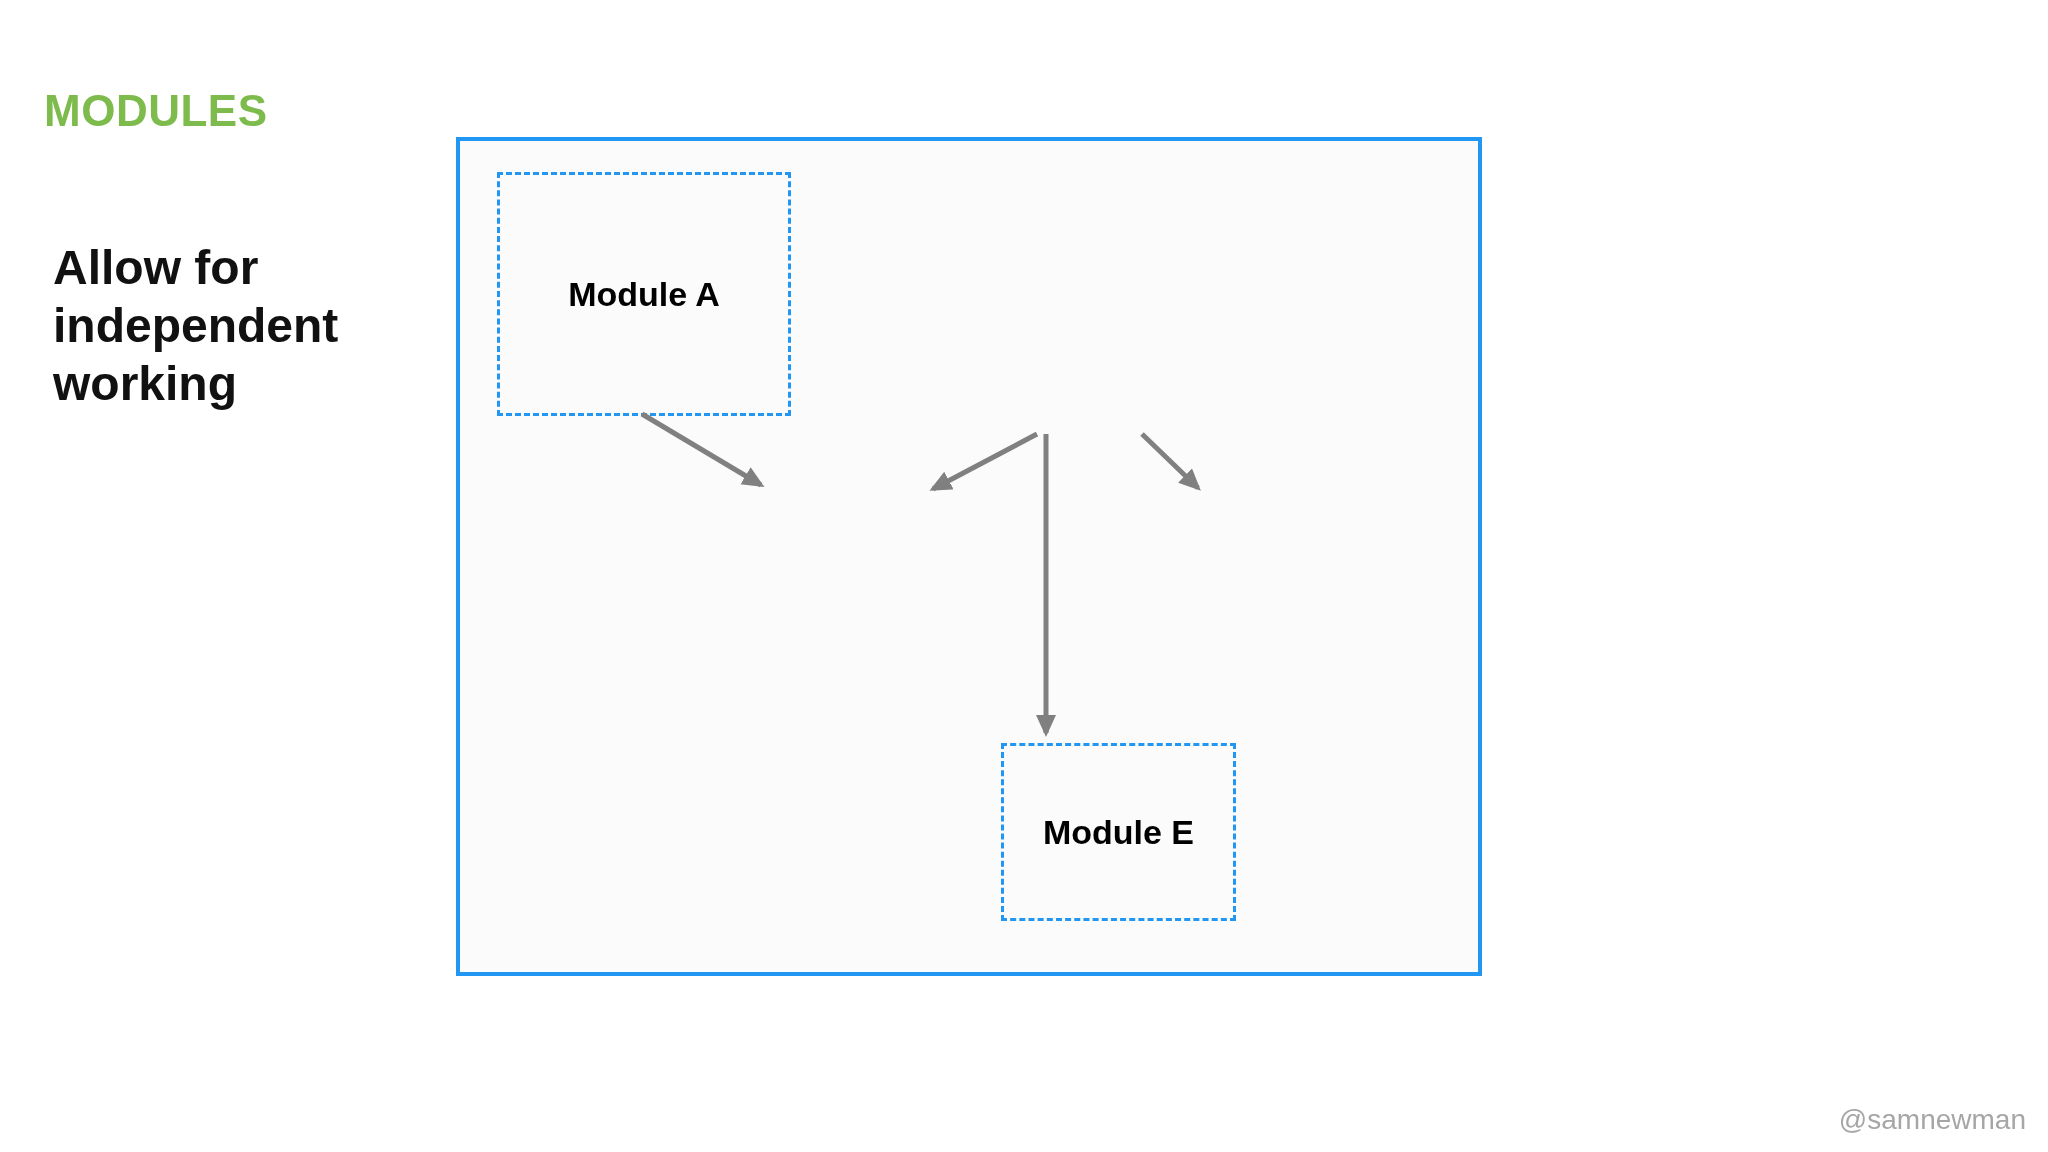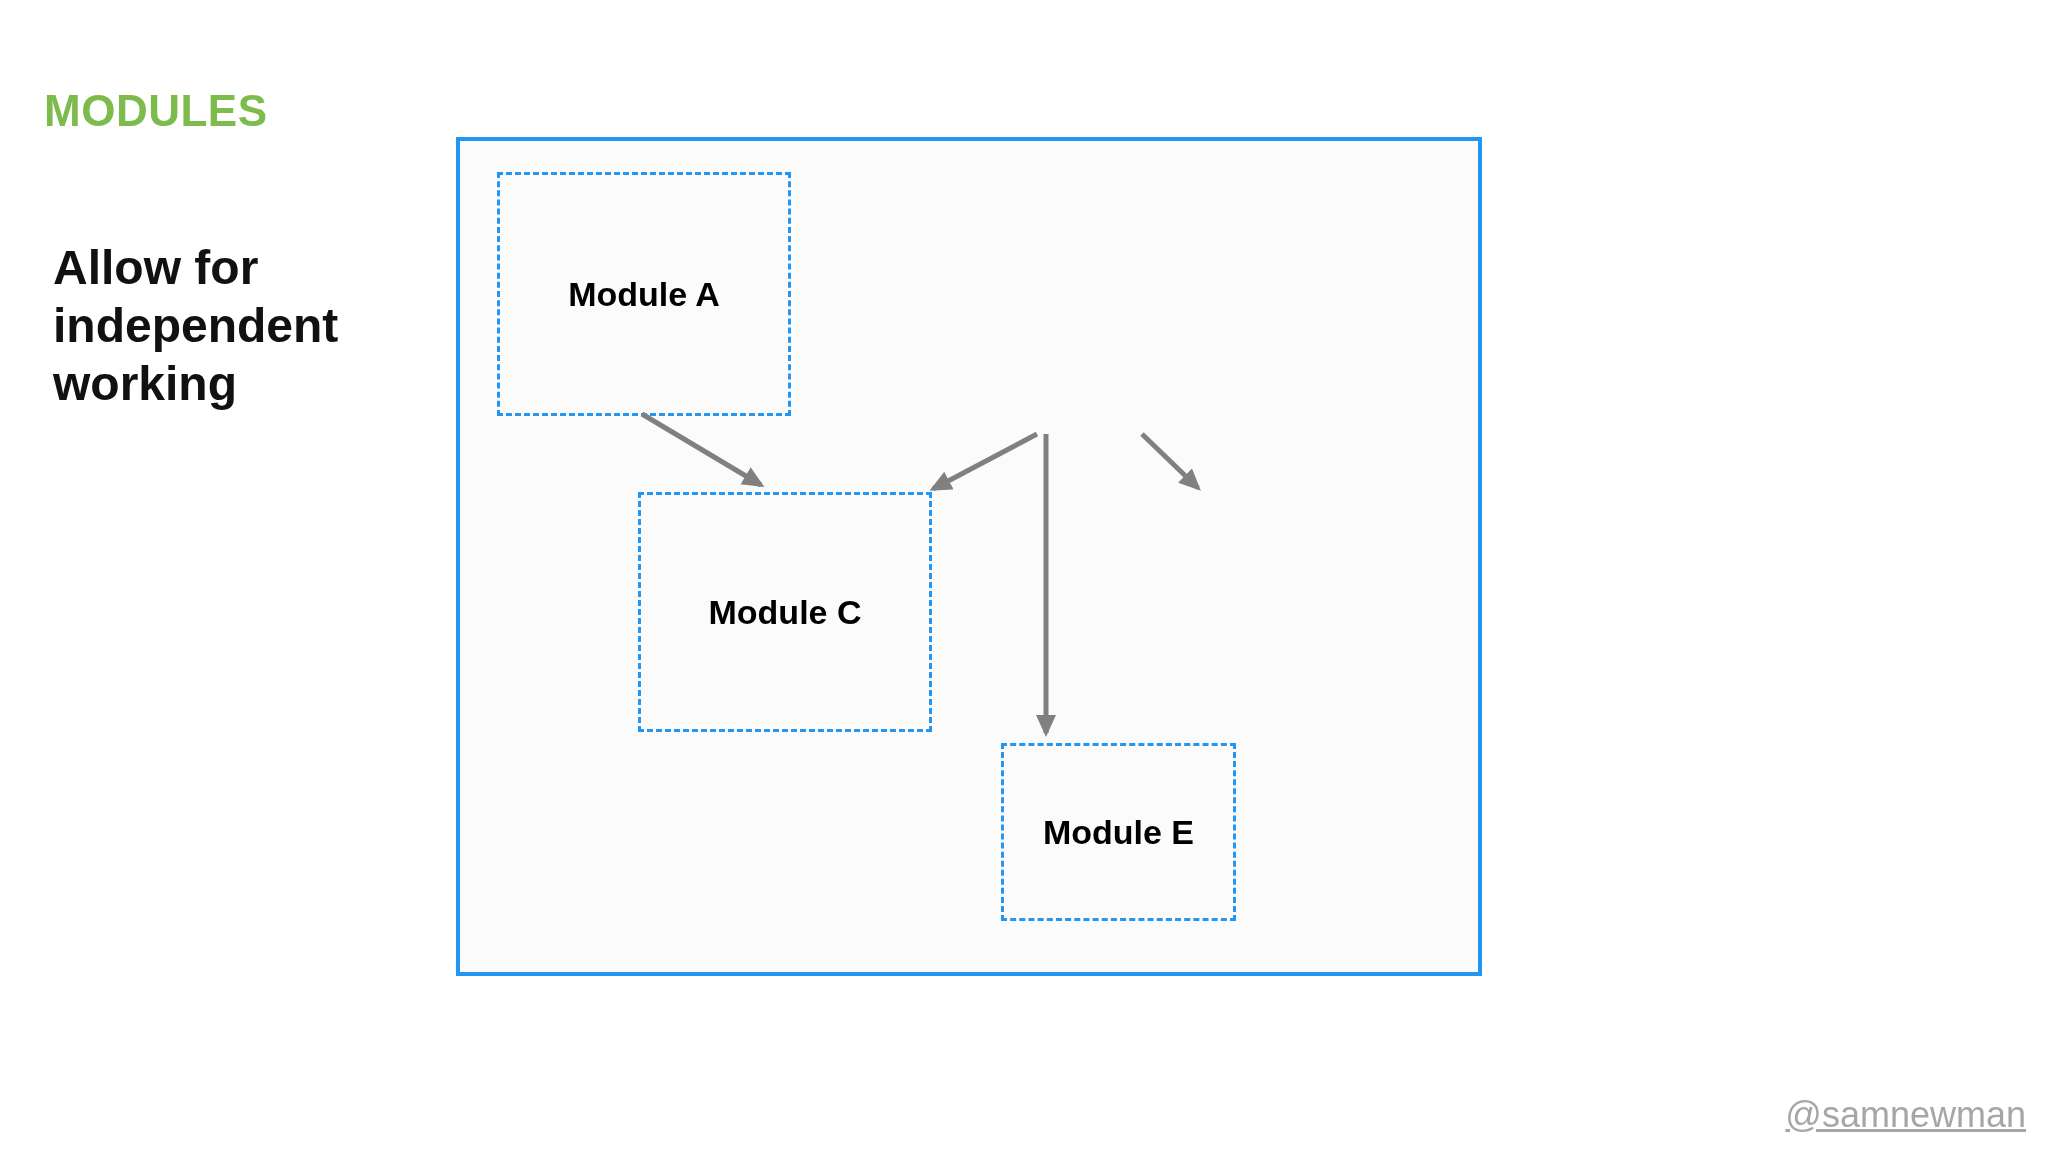--- a/index.html
+++ b/index.html
@@ -80,43 +80,39 @@
   }
   .arrows line {
     stroke: var(--arrow-gray);
     stroke-width: 5;
   }
   .arrows marker path { fill: var(--arrow-gray); }
   .watermark {
     position: absolute;
     right: 22px;
     bottom: 16px;
-    font-size: 36px;
+    font-size: 28px;
     font-weight: 400;
     color: var(--watermark-gray);
-    text-decoration: underline;
   }
 </style>
 </head>
 <body>
 
 <div class="slide">
 
   <div class="title">MODULES</div>
 
   <div class="subtitle">Allow for
 independent
 working</div>
 
   <div class="diagram-box">
     <div class="module module-a">
       <span class="module-label">Module A</span>
-    </div>
-    <div class="module module-c">
-      <span class="module-label">Module C</span>
     </div>
     <div class="module module-e">
       <span class="module-label">Module E</span>
     </div>
   </div>
 
   <svg class="arrows" viewBox="0 0 2048 1152" xmlns="http://www.w3.org/2000/svg">
     <defs>
       <marker id="arrowhead" markerUnits="userSpaceOnUse" markerWidth="26" markerHeight="24" refX="18" refY="10" orient="auto">
         <path d="M0,0 L22,10 L0,20 z"></path>

